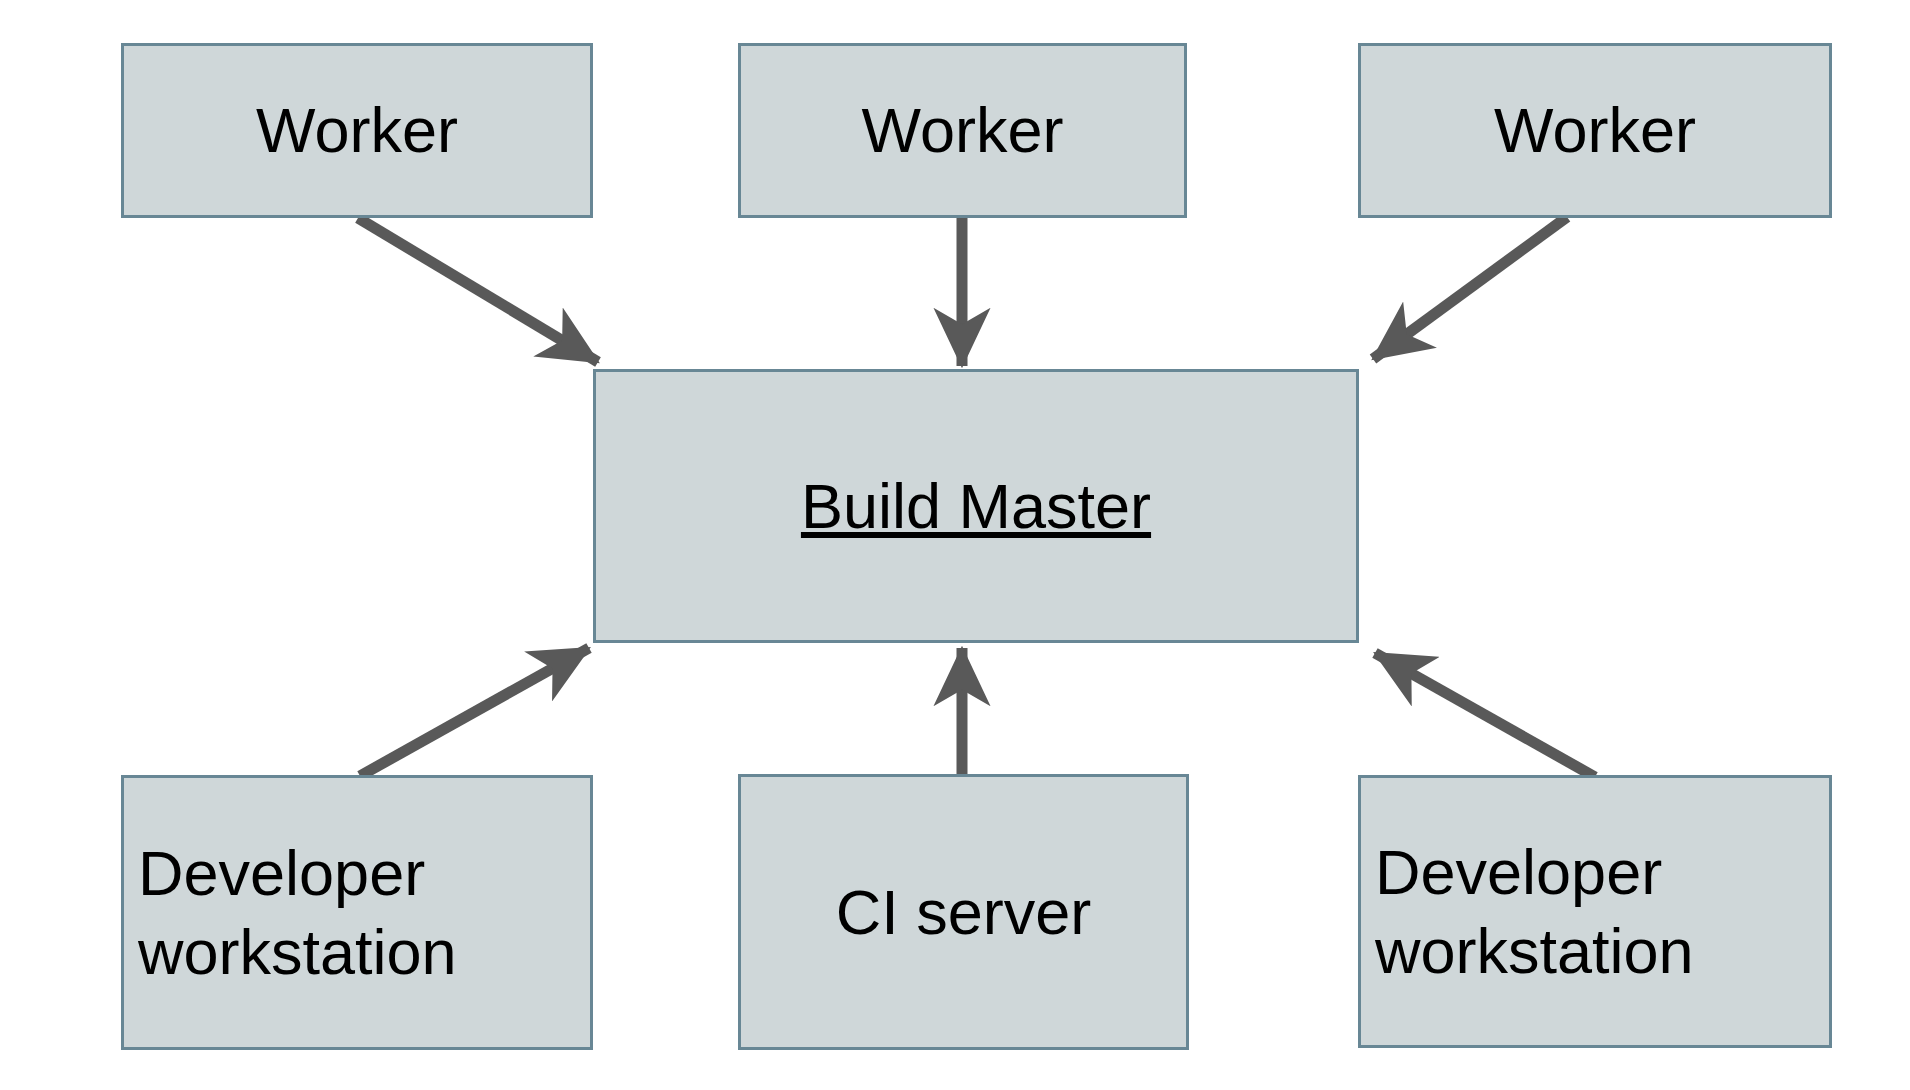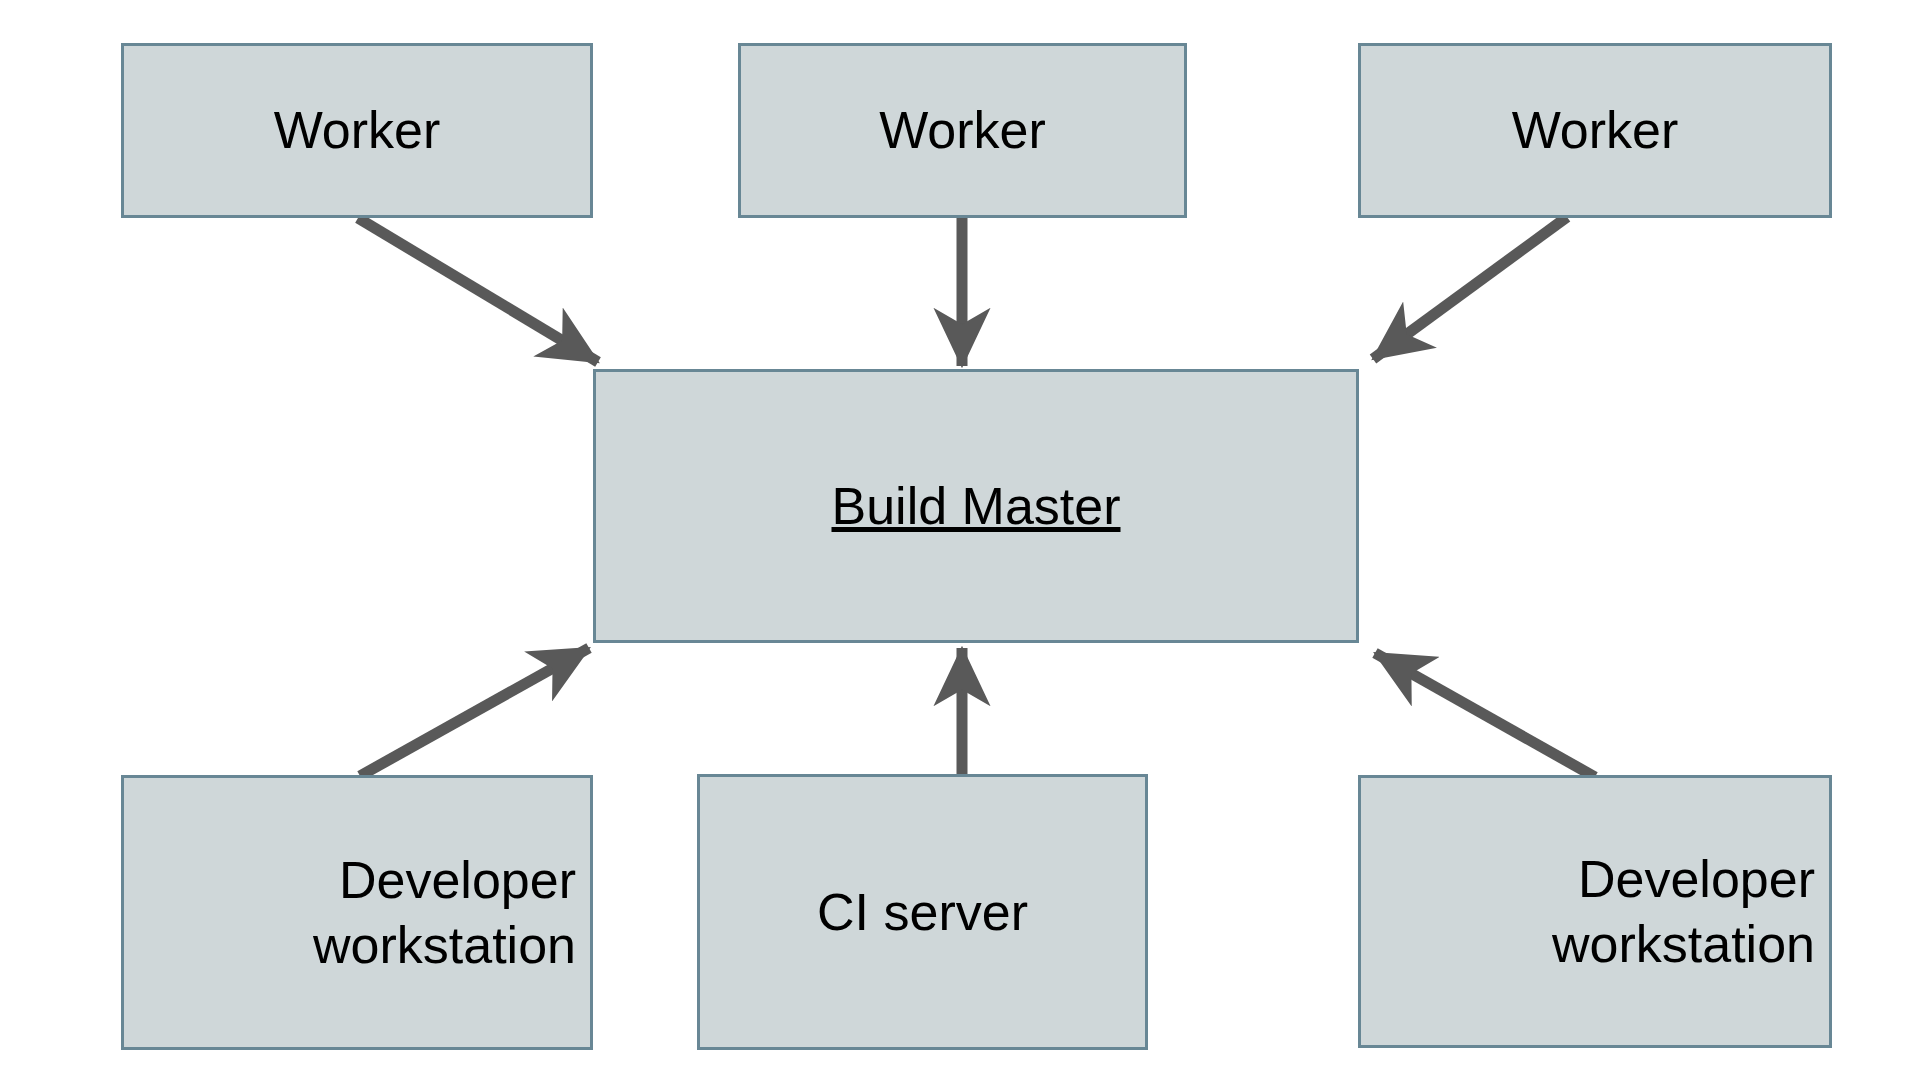--- a/index.html
+++ b/index.html
@@ -34,32 +34,32 @@
     fill: none;
   }
   .arrowhead { fill: var(--arrow); }
   .node {
     position: absolute;
     background: var(--node-fill);
     border: 3px solid var(--node-border);
     display: flex;
     align-items: center;
     justify-content: center;
-    text-align: right;
+    text-align: left;
     color: var(--text);
-    font-size: 52px;
+    font-size: 63px;
     line-height: 1.25;
     padding: 0 14px;
   }
   .n-worker-1     { left: 121px;  top: 43px;  width: 472px; height: 175px; }
   .n-worker-2     { left: 738px;  top: 43px;  width: 449px; height: 175px; }
   .n-worker-3     { left: 1358px; top: 43px;  width: 474px; height: 175px; }
   .n-build-master { left: 593px;  top: 369px; width: 766px; height: 274px; text-decoration: underline; }
   .n-dev-1        { left: 121px;  top: 775px; width: 472px; height: 275px; }
-  .n-ci-server    { left: 697px;  top: 774px; width: 451px; height: 276px; }
+  .n-ci-server    { left: 738px;  top: 774px; width: 451px; height: 276px; }
   .n-dev-2        { left: 1358px; top: 775px; width: 474px; height: 273px; }
 </style>
 </head>
 <body>
 
 <div class="stage">
 
   <svg class="arrows" viewBox="0 0 1910 1090" xmlns="http://www.w3.org/2000/svg">
     <defs>
       <marker id="head" markerUnits="strokeWidth" markerWidth="6" markerHeight="5.2" refX="5.3" refY="2.6" orient="auto">

